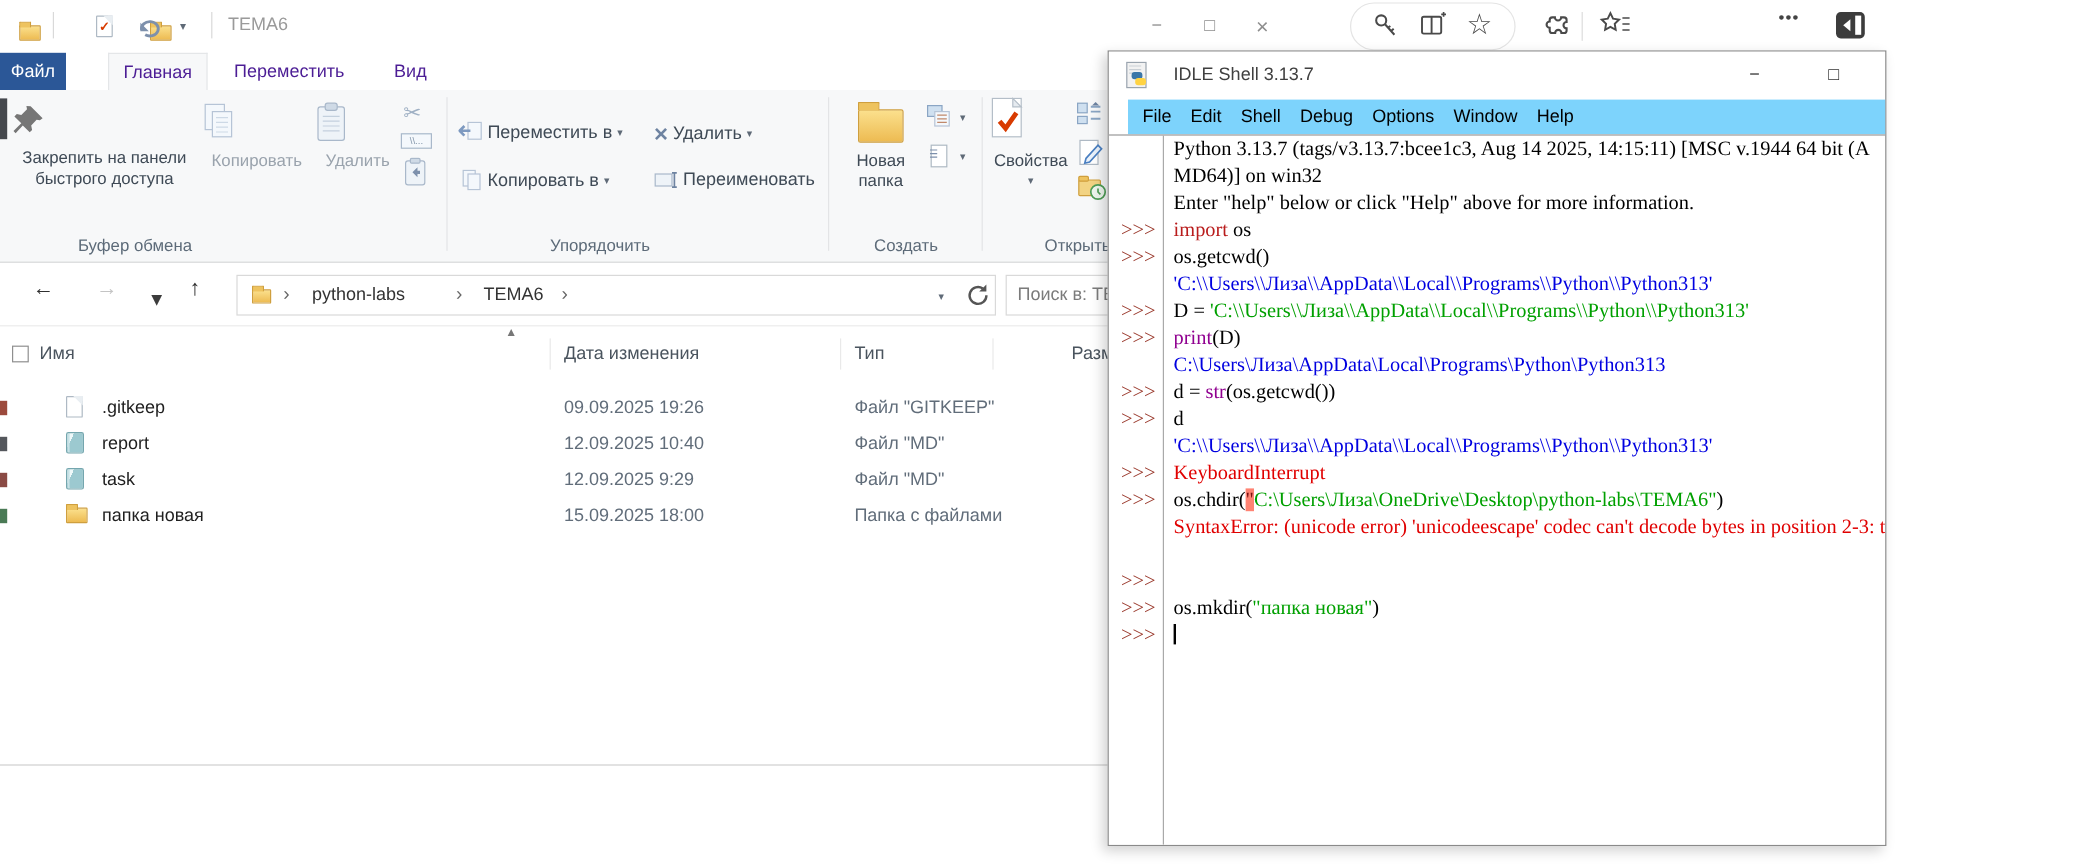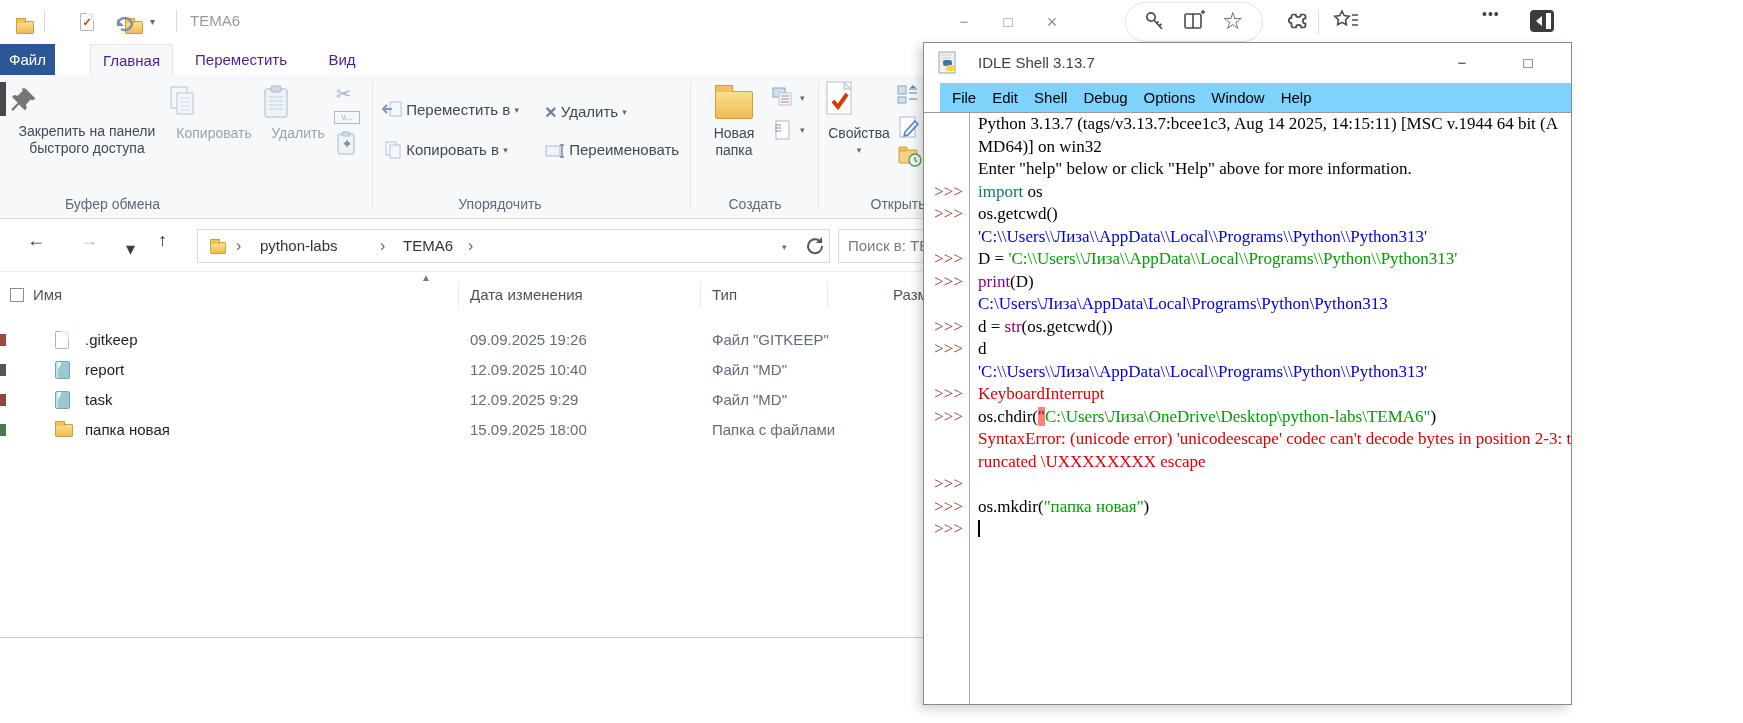--- a/index.html
+++ b/index.html
@@ -58,21 +58,21 @@
 #idle-title{position:absolute;left:54px;top:11px;font-size:15px;color:#404040}
 .iwb{position:absolute;top:6px;width:28px;height:28px;text-align:center;line-height:28px;font-size:15px;color:#333}
 #idle-menu{position:absolute;left:16px;top:40px;width:100%;height:29px;background:#7dd3fc}
 .mitem{display:inline-block;margin-left:16px;font-size:15px;color:#000;line-height:29px}
 .mitem:first-child{margin-left:12px}
 #idle-content{position:absolute;left:0;top:69px;right:0;bottom:0;background:#fff;border-top:1px solid #999}
 #idle-content:before{content:"";position:absolute;left:45px;top:0;bottom:0;width:1px;background:#a9a9a9}
 .srow{display:flex;height:22.5px;font:17px/22.5px "Liberation Serif",serif;white-space:pre}
 .sgut{width:45px;padding-right:6px;text-align:right;color:#9a392c;flex:none}
 .stxt{padding-left:9px}
-.t-plain{color:#000}.t-kw{color:#0f766e}.t-bi{color:#900090}.t-str{color:#00a000}
+.t-plain{color:#000}.t-kw{color:#b91c1c}.t-bi{color:#900090}.t-str{color:#00a000}
 .t-out{color:#0000e0}.t-err{color:#e00000}
 .t-errhl{color:#7a1010;background:#ff8373}
 .cursor{display:inline-block;width:2px;height:17px;background:#000;vertical-align:-3px}
 svg{display:block}
 </style>
 </head>
 <body>
 
 <div id="explorer">
 
@@ -368,19 +368,19 @@
         <div class="srow"><div class="sgut"></div><div class="stxt"><span class="t-out">'C:\\Users\\Лиза\\AppData\\Local\\Programs\\Python\\Python313'</span></div></div>
         <div class="srow"><div class="sgut">&gt;&gt;&gt;</div><div class="stxt"><span class="t-plain">D = </span><span class="t-str">'C:\\Users\\Лиза\\AppData\\Local\\Programs\\Python\\Python313'</span></div></div>
         <div class="srow"><div class="sgut">&gt;&gt;&gt;</div><div class="stxt"><span class="t-bi">print</span><span class="t-plain">(D)</span></div></div>
         <div class="srow"><div class="sgut"></div><div class="stxt"><span class="t-out">C:\Users\Лиза\AppData\Local\Programs\Python\Python313</span></div></div>
         <div class="srow"><div class="sgut">&gt;&gt;&gt;</div><div class="stxt"><span class="t-plain">d = </span><span class="t-bi">str</span><span class="t-plain">(os.getcwd())</span></div></div>
         <div class="srow"><div class="sgut">&gt;&gt;&gt;</div><div class="stxt"><span class="t-plain">d</span></div></div>
         <div class="srow"><div class="sgut"></div><div class="stxt"><span class="t-out">'C:\\Users\\Лиза\\AppData\\Local\\Programs\\Python\\Python313'</span></div></div>
         <div class="srow"><div class="sgut">&gt;&gt;&gt;</div><div class="stxt"><span class="t-err">KeyboardInterrupt</span></div></div>
         <div class="srow"><div class="sgut">&gt;&gt;&gt;</div><div class="stxt"><span class="t-plain">os.chdir(</span><span class="t-errhl">"</span><span class="t-str">C:\Users\Лиза\OneDrive\Desktop\python-labs\ТЕМА6"</span><span class="t-plain">)</span></div></div>
         <div class="srow"><div class="sgut"></div><div class="stxt"><span class="t-err">SyntaxError: (unicode error) 'unicodeescape' codec can't decode bytes in position 2-3: t</span></div></div>
-        <div class="srow"><div class="sgut"></div><div class="stxt"><span class="t-err">runcated \UXXXXXXXX escape</span></div></div>
+        <div class="srow"><div class="sgut"></div></div>
         <div class="srow"><div class="sgut">&gt;&gt;&gt;</div></div>
         <div class="srow"><div class="sgut">&gt;&gt;&gt;</div><div class="stxt"><span class="t-plain">os.mkdir(</span><span class="t-str">"папка новая"</span><span class="t-plain">)</span></div></div>
         <div class="srow"><div class="sgut">&gt;&gt;&gt;</div><div class="stxt"><span class="cursor"></span></div></div>
       </div>
   </div>
 </div>
 
 </body></html>

